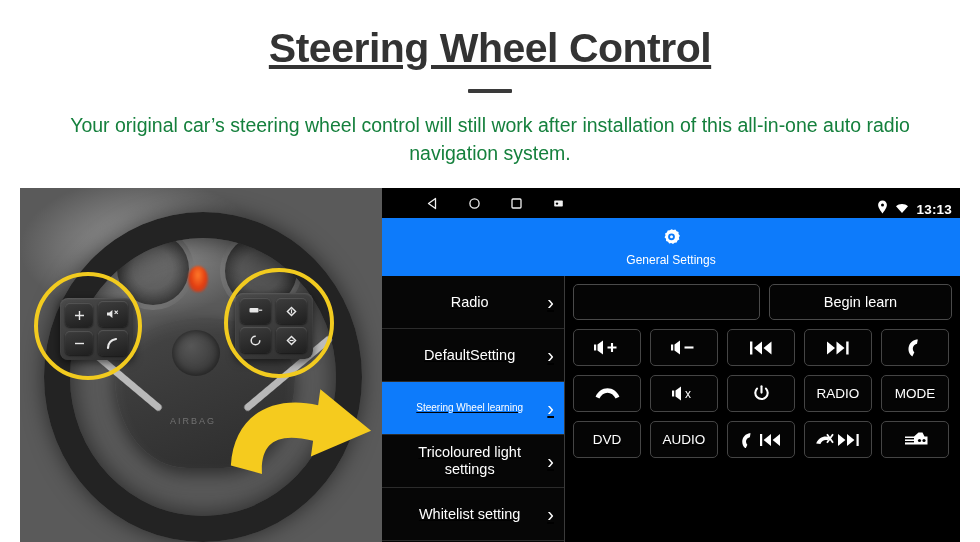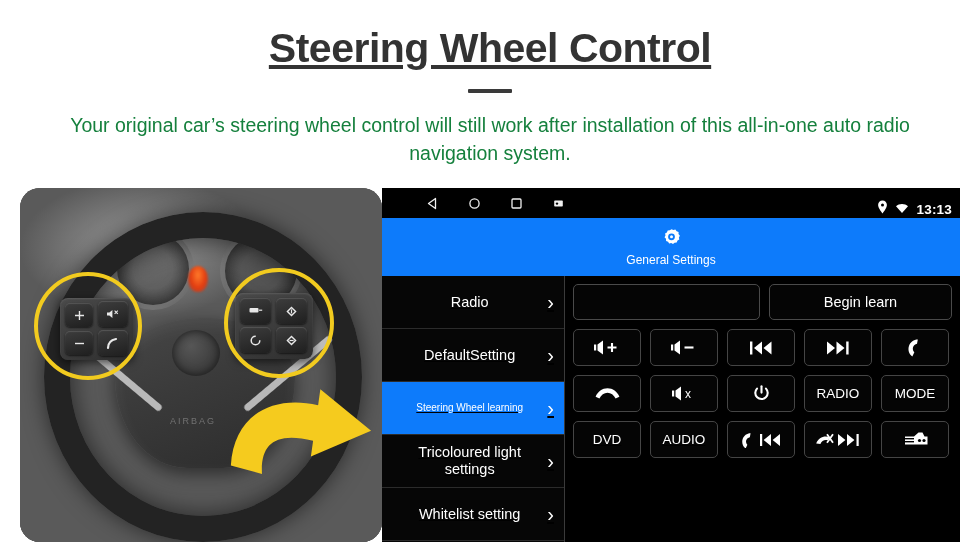--- a/index.html
+++ b/index.html
@@ -43,21 +43,20 @@
     overflow: hidden;
   }
 
   
   .photo {
     position: relative;
     width: 362px; height: 354px;
     background: #7d7d7d;
     overflow: hidden;
     flex: 0 0 362px;
-    border-radius: 20px;
   }
   .photo-bg {
     position: absolute; inset: 0;
     background:
       radial-gradient(ellipse 120px 70px at 120px 60px, #9a9a9a 0%, #6e6e6e 70%, #5a5a5a 100%),
       radial-gradient(ellipse 110px 65px at 255px 62px, #9a9a9a 0%, #6e6e6e 70%, #5a5a5a 100%),
       linear-gradient(180deg, #8c8c8c 0%, #7a7a7a 18%, #6a6a6a 34%, #5c5c5c 60%, #4a4a4a 100%);
   }
   
   .gauge {

